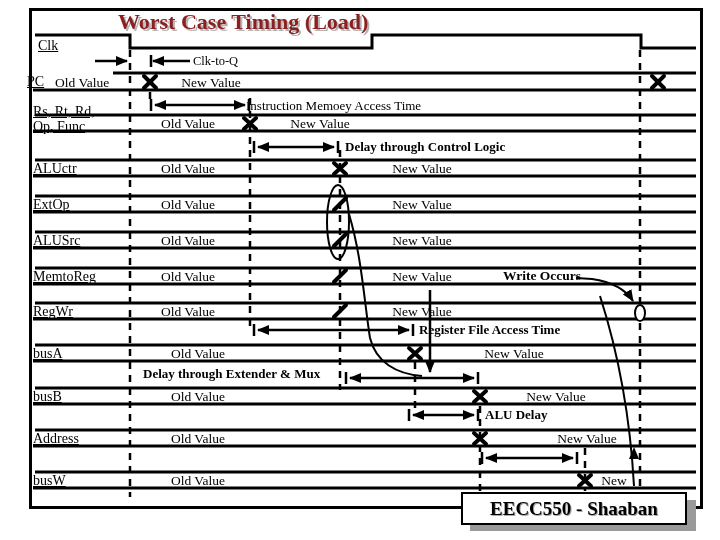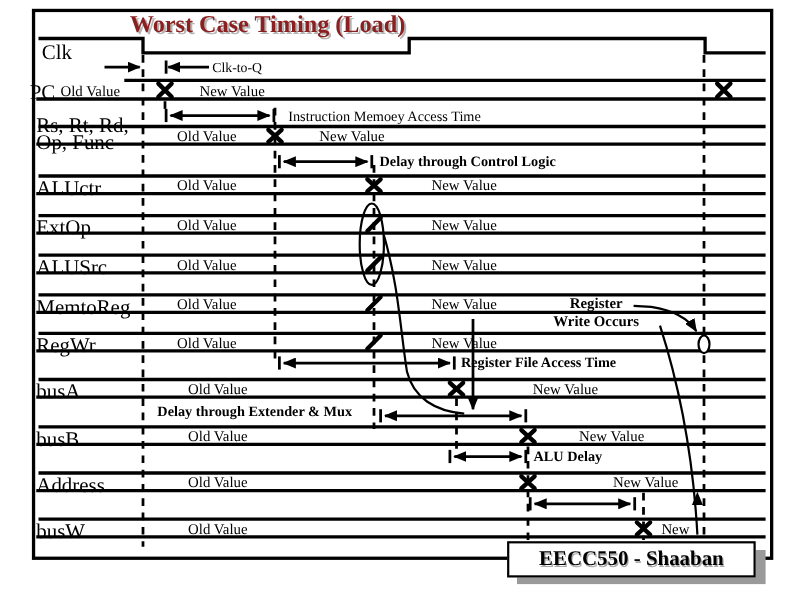--- a/index.html
+++ b/index.html
@@ -2,21 +2,21 @@
 <html><head>
 <meta charset="utf-8">
 <style>
   html,body{margin:0;padding:0;background:#fff;}
   .slide{position:relative;width:720px;height:540px;background:#fff;
          font-family:"Liberation Serif", serif;overflow:hidden;}
   .abs{position:absolute;}
   .frame{left:29px;top:8px;width:668px;height:495px;border:3px solid #000;}
   .title{left:118px;top:9px;font-size:22px;font-weight:bold;color:#8b2020;
          text-shadow:2px 2px 0 #b4b4b4;white-space:nowrap;}
-  .rlabel{font-size:19px;color:#000;white-space:nowrap;}
+  .rlabel{font-size:14px;color:#000;white-space:nowrap;text-decoration:underline;}
   .val{font-size:13.5px;color:#000;text-align:center;white-space:nowrap;}
   .blue{color:#000000;font-weight:bold;font-size:13px;white-space:nowrap;}
   .bann{font-size:13px;color:#000;white-space:nowrap;}
   svg{position:absolute;left:0;top:0;}
   .fshadow{left:470px;top:500px;width:226px;height:31px;background:#9a9a9a;}
   .fbox{left:461px;top:492px;width:222px;height:29px;background:#fff;
         border:2px solid #000;display:flex;align-items:center;justify-content:center;}
   .fcourse{font-size:19px;font-weight:bold;color:#000;text-shadow:1px 1px 0 #aaa;white-space:nowrap;}
   .fmeta{left:536px;top:523px;display:flex;gap:9px;font-size:10.5px;font-weight:bold;
          font-style:italic;color:#8b2020;white-space:nowrap;}
@@ -168,24 +168,23 @@
   <div class="abs val" style="left:384px;top:161px;width:76px;">New Value</div>
   <div class="abs val" style="left:384px;top:197px;width:76px;">New Value</div>
   <div class="abs val" style="left:384px;top:233px;width:76px;">New Value</div>
   <div class="abs val" style="left:384px;top:269px;width:76px;">New Value</div>
   <div class="abs val" style="left:384px;top:304px;width:76px;">New Value</div>
   <div class="abs val" style="left:476px;top:346px;width:76px;">New Value</div>
   <div class="abs val" style="left:516px;top:389px;width:80px;">New Value</div>
   <div class="abs val" style="left:548px;top:431px;width:78px;">New Value</div>
   <div class="abs val" style="left:596px;top:473px;width:36px;">New</div>
 
-  <div class="abs bann" style="left:262px;top:98px;">Instruction Memoey Access Time</div>
+  <div class="abs bann" style="left:246px;top:98px;">Instruction Memoey Access Time</div>
   <div class="abs blue" style="left:345px;top:139px;">Delay through Control Logic</div>
   <div class="abs blue" style="left:486px;top:268px;width:112px;text-align:center;font-size:13.5px;">
-    <div>Register</div>
     <div>Write Occurs</div>
   </div>
   <div class="abs blue" style="left:419px;top:322px;">Register File Access Time</div>
   <div class="abs blue" style="left:143px;top:366px;">Delay through Extender &amp; Mux</div>
   <div class="abs blue" style="left:485px;top:407px;">ALU Delay</div>
 
   <div class="abs fshadow"></div>
   <div class="abs fbox">
     <span class="fcourse">EECC550 - Shaaban</span>
   </div>

